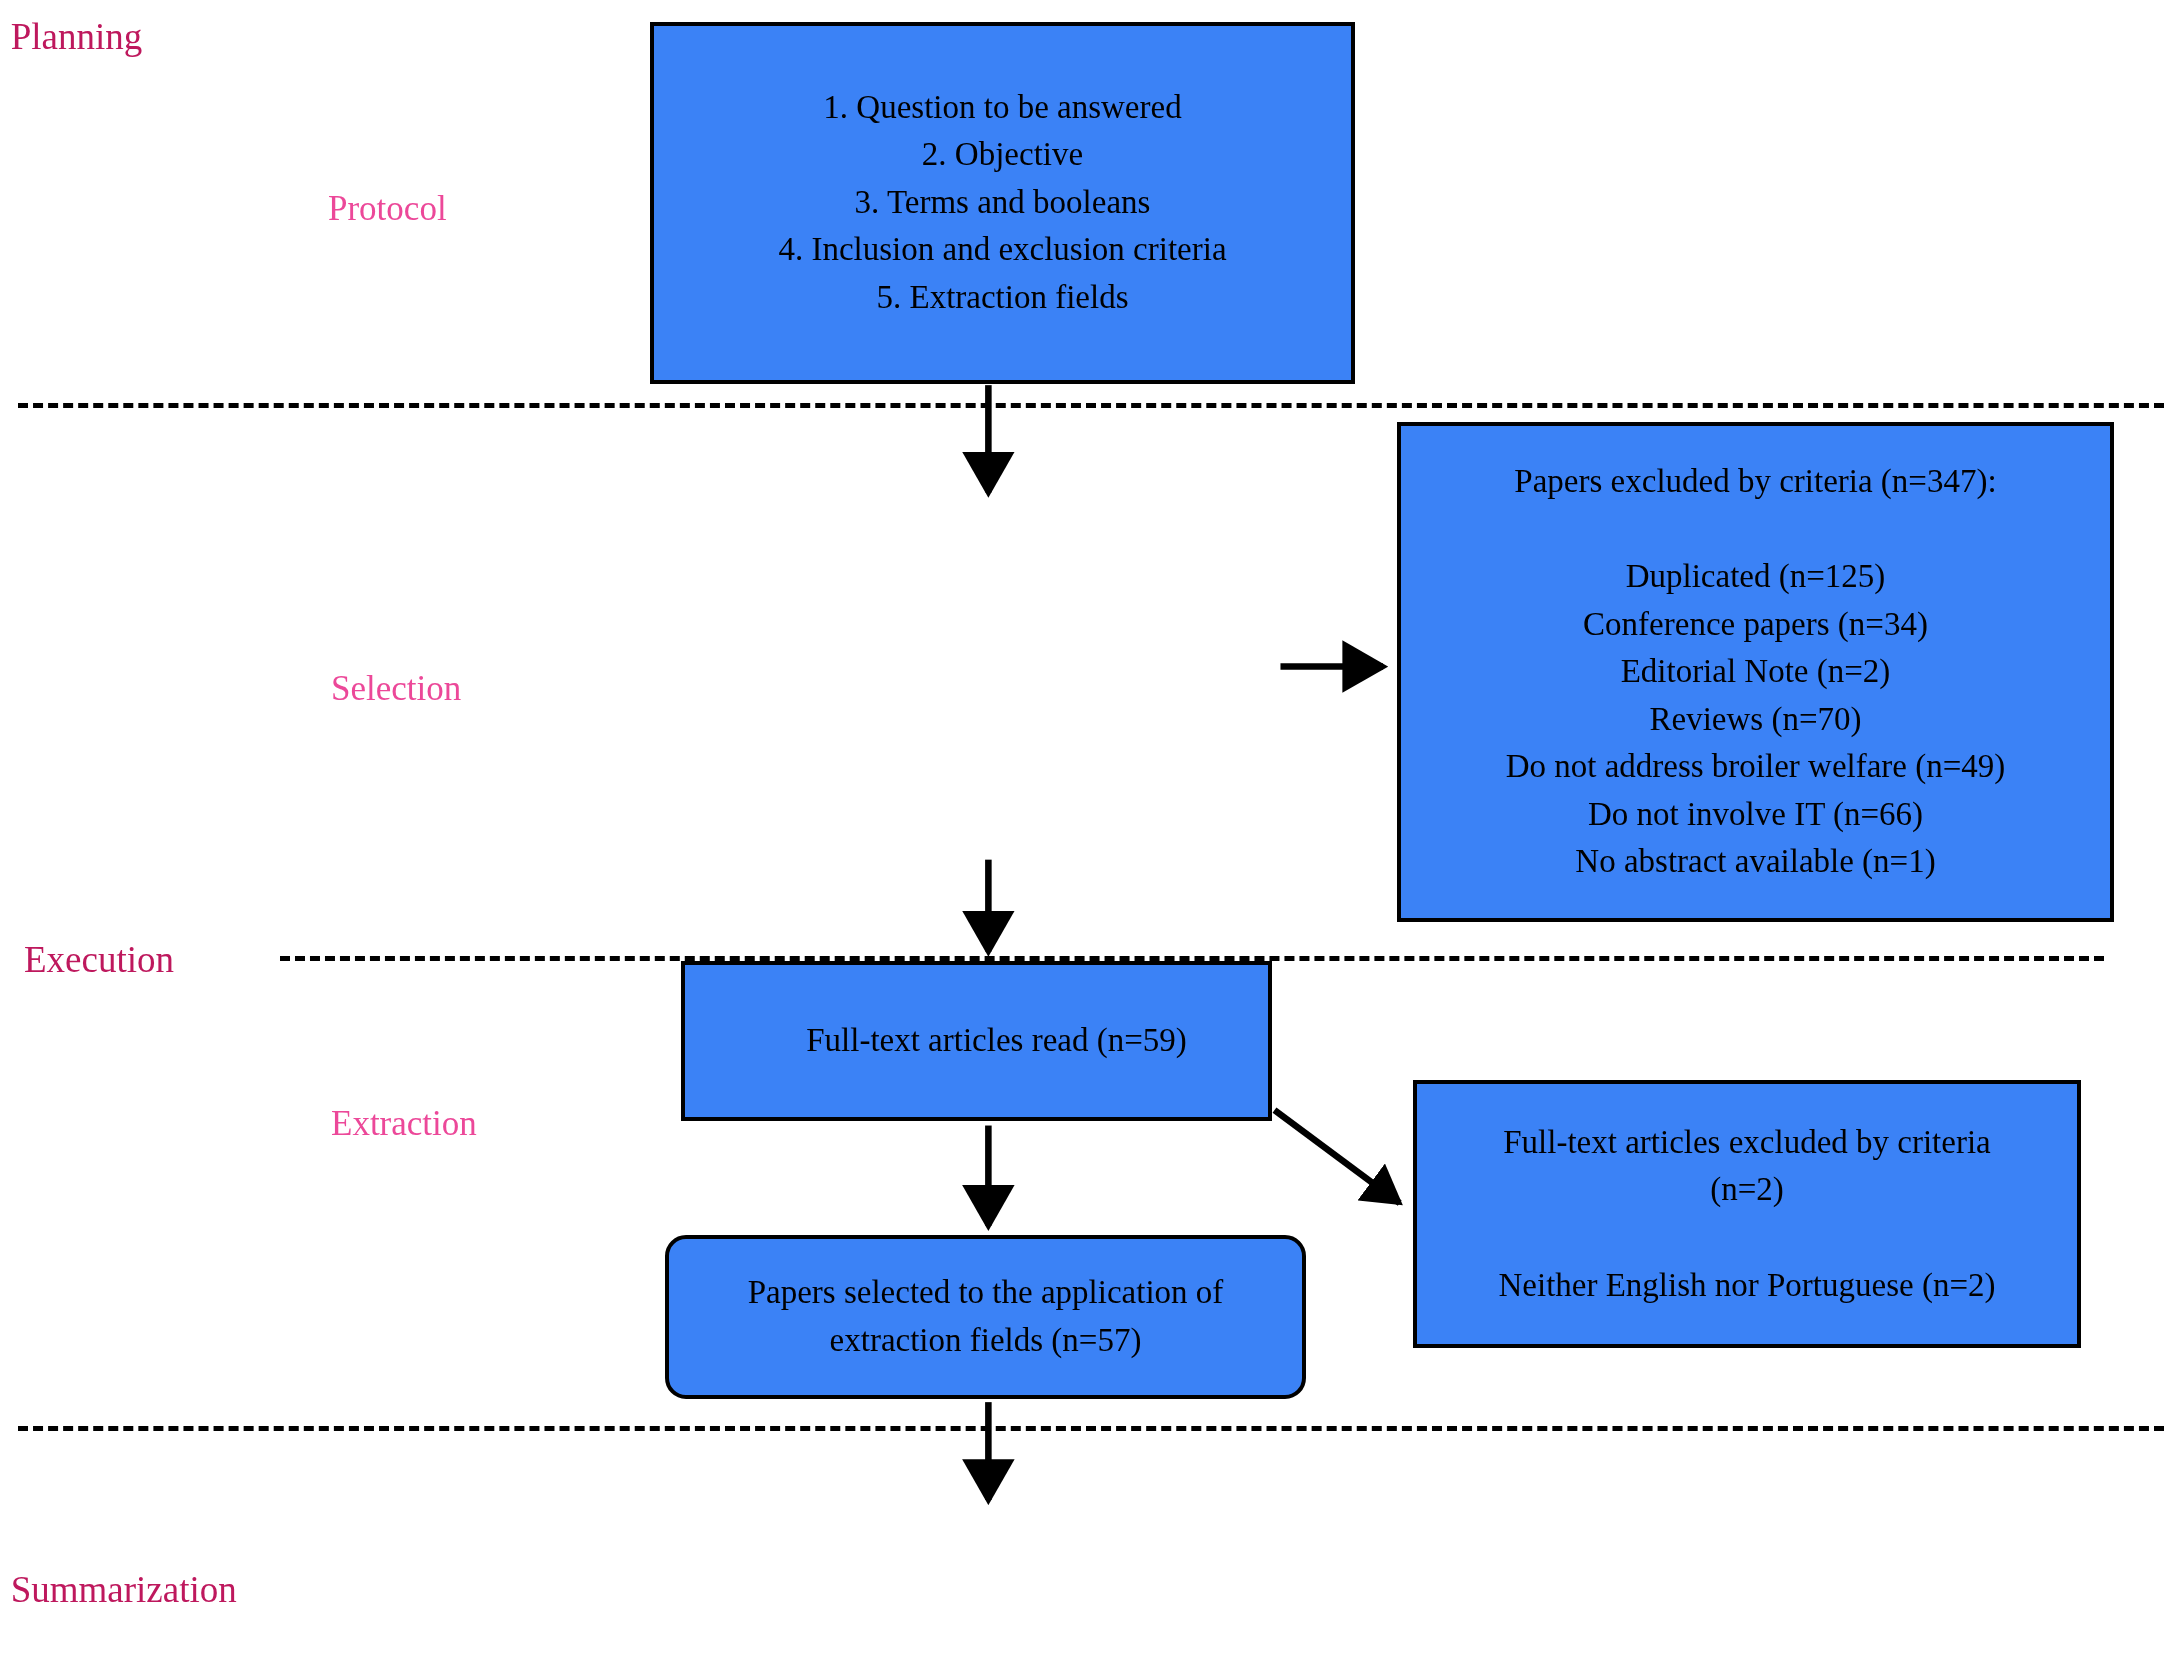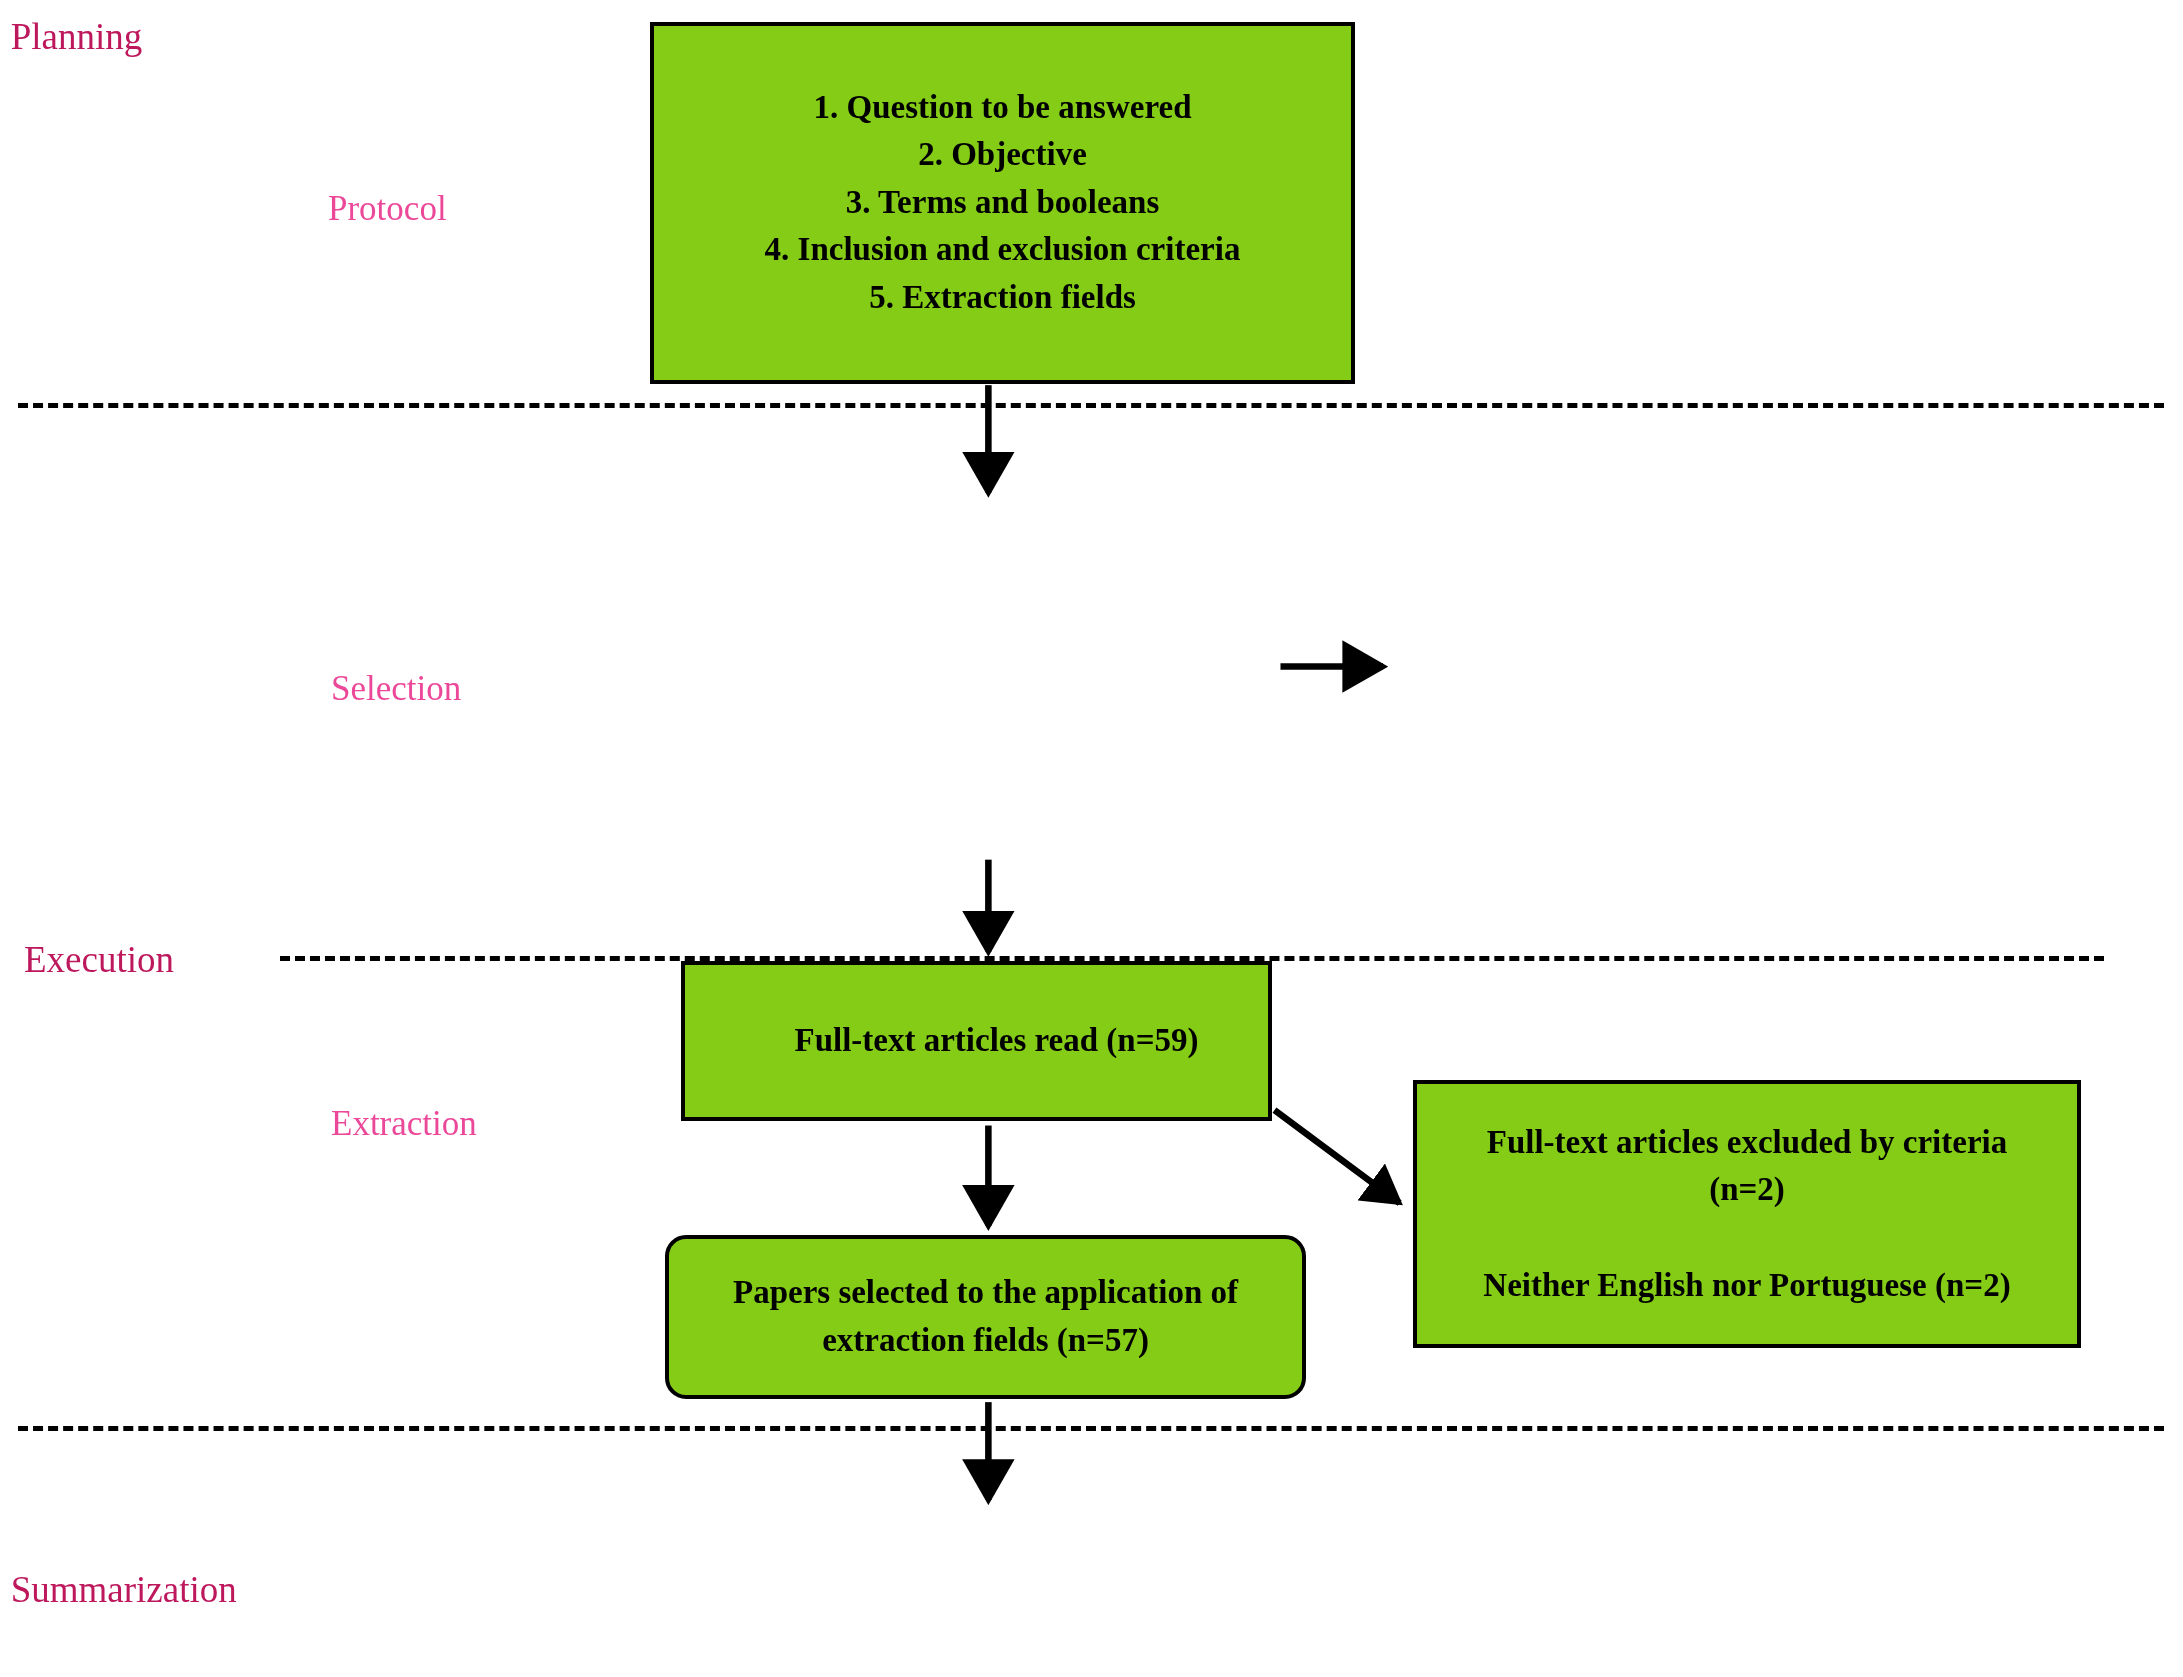--- a/index.html
+++ b/index.html
@@ -29,26 +29,25 @@
     position: absolute;
     font-size: 35px;
     line-height: 1.05;
     color: #ec4899;
     white-space: nowrap;
   }
   .node {
     position: absolute;
     box-sizing: border-box;
     border: 4.2px solid #000000;
-    background: #84cc16;
+    background: #3b82f6;
     display: flex;
     align-items: center;
     justify-content: center;
     text-align: center;
-    font-weight: bold;
   }
   .node .node-text {
     display: block;
     width: 100%;
     padding: 0 10.7px;
     font-size: 33px;
     line-height: 1.44;
     white-space: pre-line;
     text-align: center;
   }
@@ -86,20 +85,31 @@
 
   <div class="node" style="left:650px; top:21.5px; width:705px; height:362px;">
     <span class="node-text">1. Question to be answered
 2. Objective
 3. Terms and booleans
 4. Inclusion and exclusion criteria
 5. Extraction fields</span>
   </div>
 
 
+  <div class="node" style="left:1397px; top:422px; width:717px; height:500px;">
+    <span class="node-text">Papers excluded by criteria (n=347):
+
+Duplicated (n=125)
+Conference papers (n=34)
+Editorial Note (n=2)
+Reviews (n=70)
+Do not address broiler welfare (n=49)
+Do not involve IT (n=66)
+No abstract available (n=1)</span>
+  </div>
 
   <div class="node" style="left:681px; top:961px; width:591px; height:160px;padding-left:40px;">
     <span class="node-text">Full-text articles read (n=59)</span>
   </div>
 
   <div class="node" style="left:1413px; top:1080px; width:668px; height:268px;">
     <span class="node-text">Full-text articles excluded by criteria
 (n=2)
 
 Neither English nor Portuguese (n=2)</span>

